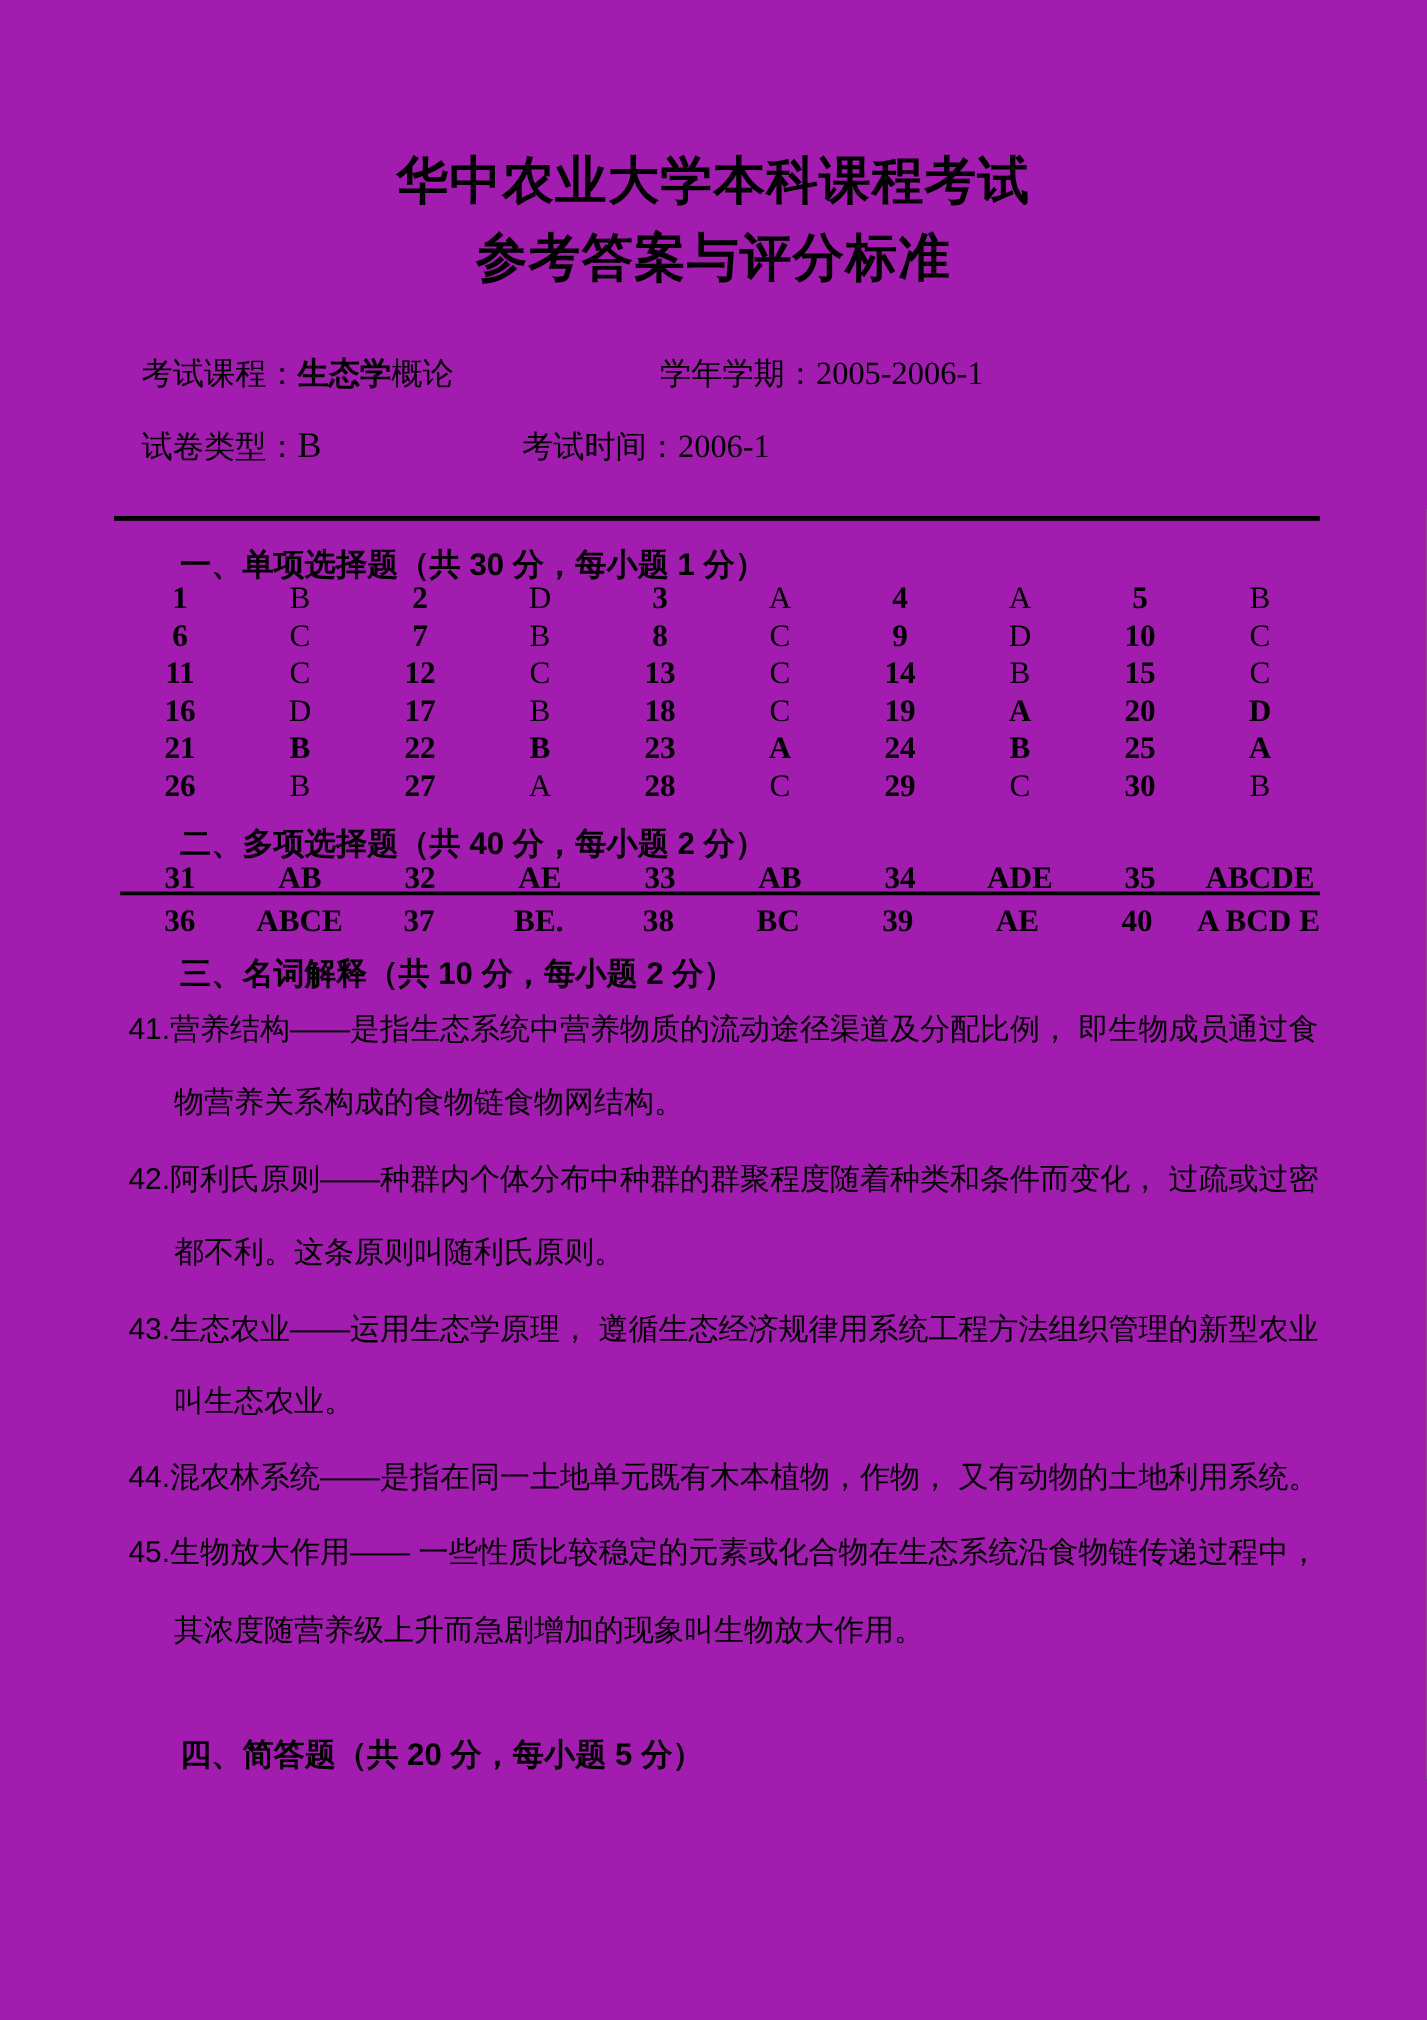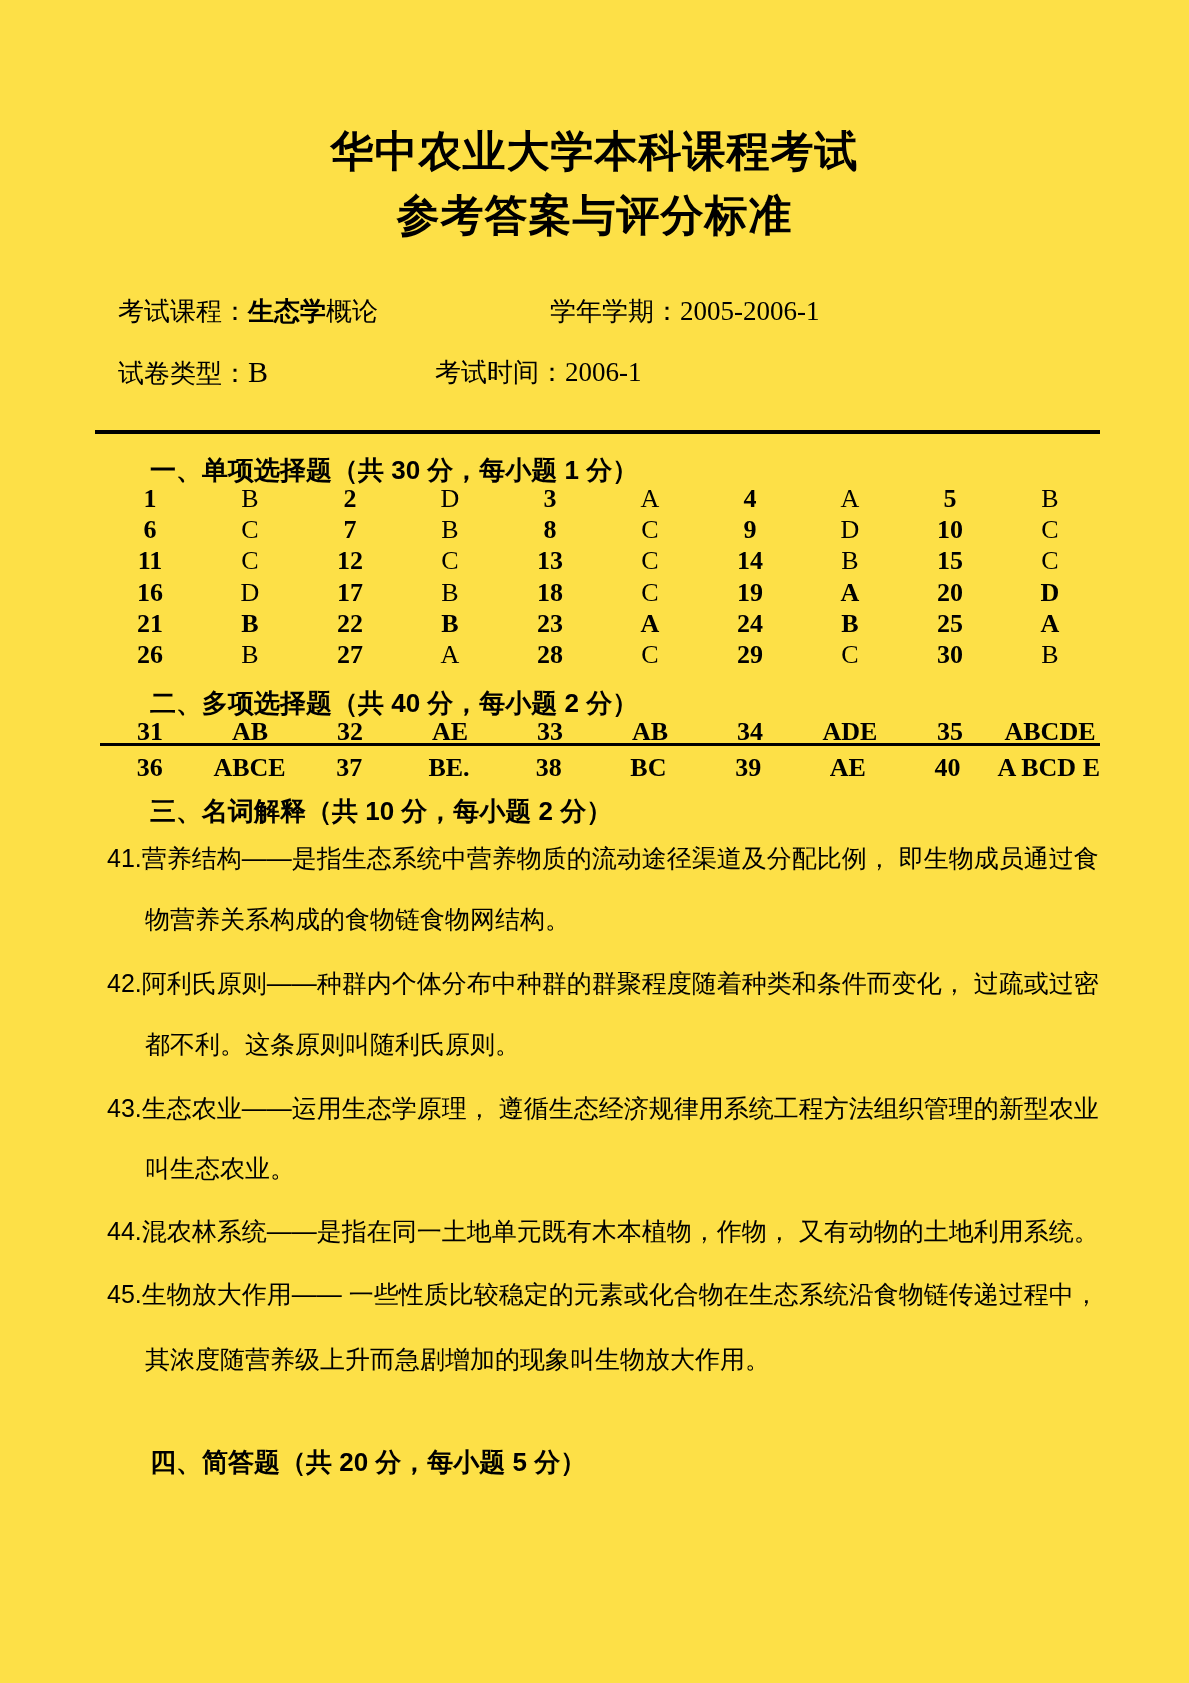--- a/index.html
+++ b/index.html
@@ -1,18 +1,18 @@
 <!DOCTYPE html>
 <html><head>
 <meta charset="utf-8">
 <style>
   html,body { margin:0; padding:0; background:#888; }
   .page {
     position:relative; width:1189px; height:1683px; margin:0 auto;
-    background:#fde047; color:#000000;
+    background:#a21caf; color:#000000;
     font-family:"Liberation Sans", sans-serif;
     overflow:hidden;
   }
   .abs { position:absolute; }
 
   
   .title-line { left:0; width:100%; text-align:center; font-weight:bold; font-size:43px; line-height:1.1; letter-spacing:1px; }
   .title-1 { top:128px; }
   .title-2 { top:192px; }
 

